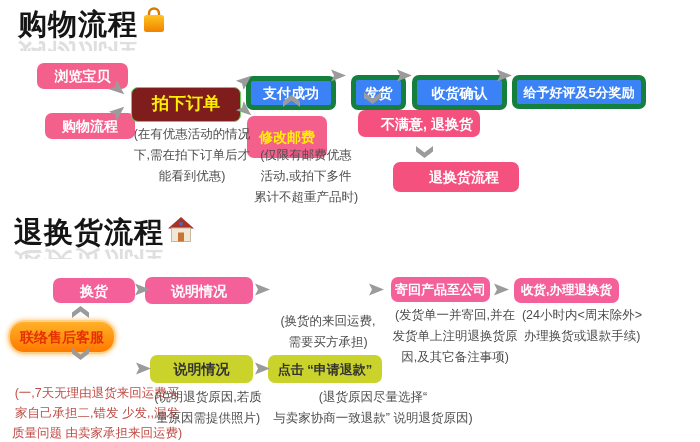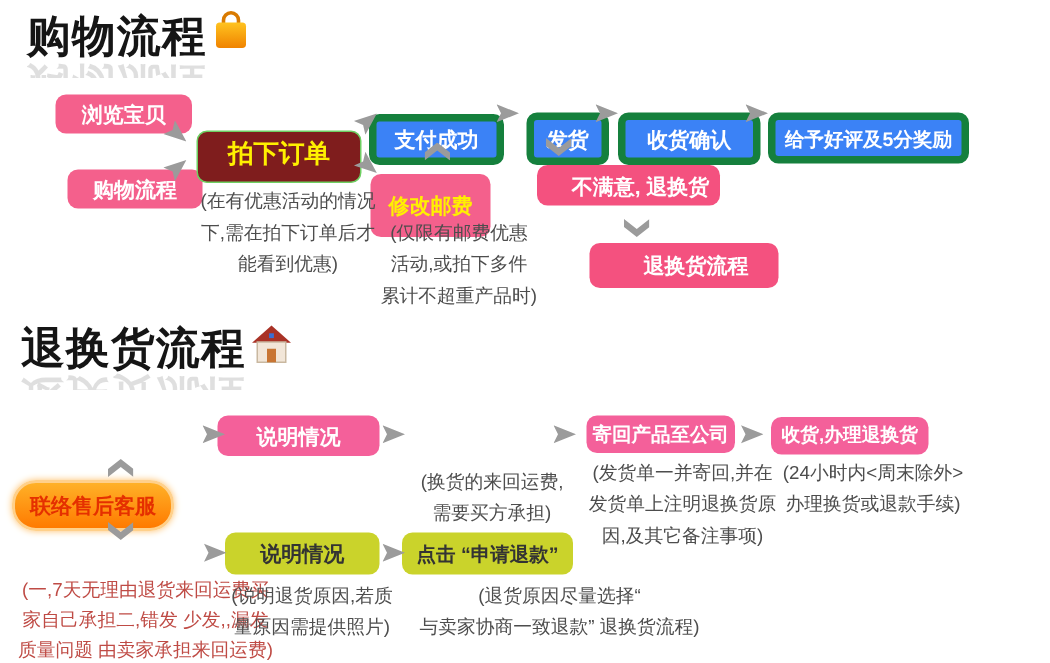--- a/index.html
+++ b/index.html
@@ -107,41 +107,42 @@
           <rect x="11" y="16.5" width="6" height="9" fill="#C87533"></rect>
           <rect x="12.4" y="6.2" width="3.2" height="3.2" fill="#3B6FD4"></rect>
         </svg>
       </span>
     </div>
     <div class="title-reflection">
       <span class="title-text">退换货流程</span>
     </div>
   </div>
 
+  <div class="box pinkm" style="left:53px;top:278px;width:82px;height:25px">换货</div>
   <div class="box pinkm" style="left:145px;top:277px;width:108px;height:27px">说明情况</div>
   <div class="box pinkm" style="left:391px;top:277px;width:99px;height:25px;font-size:13px">寄回产品至公司</div>
   <div class="box pinkm" style="left:514px;top:278px;width:105px;height:25px;font-size:12.5px">收货,办理退换货</div>
   <div class="box orange" style="left:8px;top:320px;width:104px;height:30px">联络售后客服</div>
   <div class="box ygreen" style="left:150px;top:355px;width:103px;height:28px">说明情况</div>
   <div class="box ygreen" style="left:268px;top:355px;width:114px;height:28px;font-size:13px">点击 “申请退款”</div>
 
   <div class="note" style="left:268px;top:311px;width:120px">(换货的来回运费,
 需要买方承担)</div>
   <div class="note" style="left:390px;top:305px;width:130px">(发货单一并寄回,并在
 发货单上注明退换货原
 因,及其它备注事项)</div>
   <div class="note" style="left:512px;top:305px;width:140px">(24小时内&lt;周末除外&gt;
 办理换货或退款手续)</div>
   <div class="note red" style="left:2px;top:383px;width:190px">(一,7天无理由退货来回运费买
 家自己承担二,错发 少发,,漏发
 质量问题 由卖家承担来回运费)</div>
   <div class="note" style="left:148px;top:387px;width:120px">(说明退货原因,若质
 量原因需提供照片)</div>
   <div class="note" style="left:268px;top:387px;width:210px">(退货原因尽量选择“
-与卖家协商一致退款”  退换货流程)</div>
+与卖家协商一致退款”  说明退货原因)</div>
 
   <span class="arr arr-r" style="left:135px;top:283px"></span>
   <span class="arr arr-r" style="left:255px;top:283px"></span>
   <span class="arr arr-r" style="left:369px;top:283px"></span>
   <span class="arr arr-r" style="left:494px;top:283px"></span>
   <span class="arr chev-u" style="left:72px;top:306px"></span>
   <span class="arr chev-d" style="left:72px;top:348px"></span>
   <span class="arr arr-r" style="left:136px;top:362px"></span>
   <span class="arr arr-r" style="left:255px;top:362px"></span>
 

